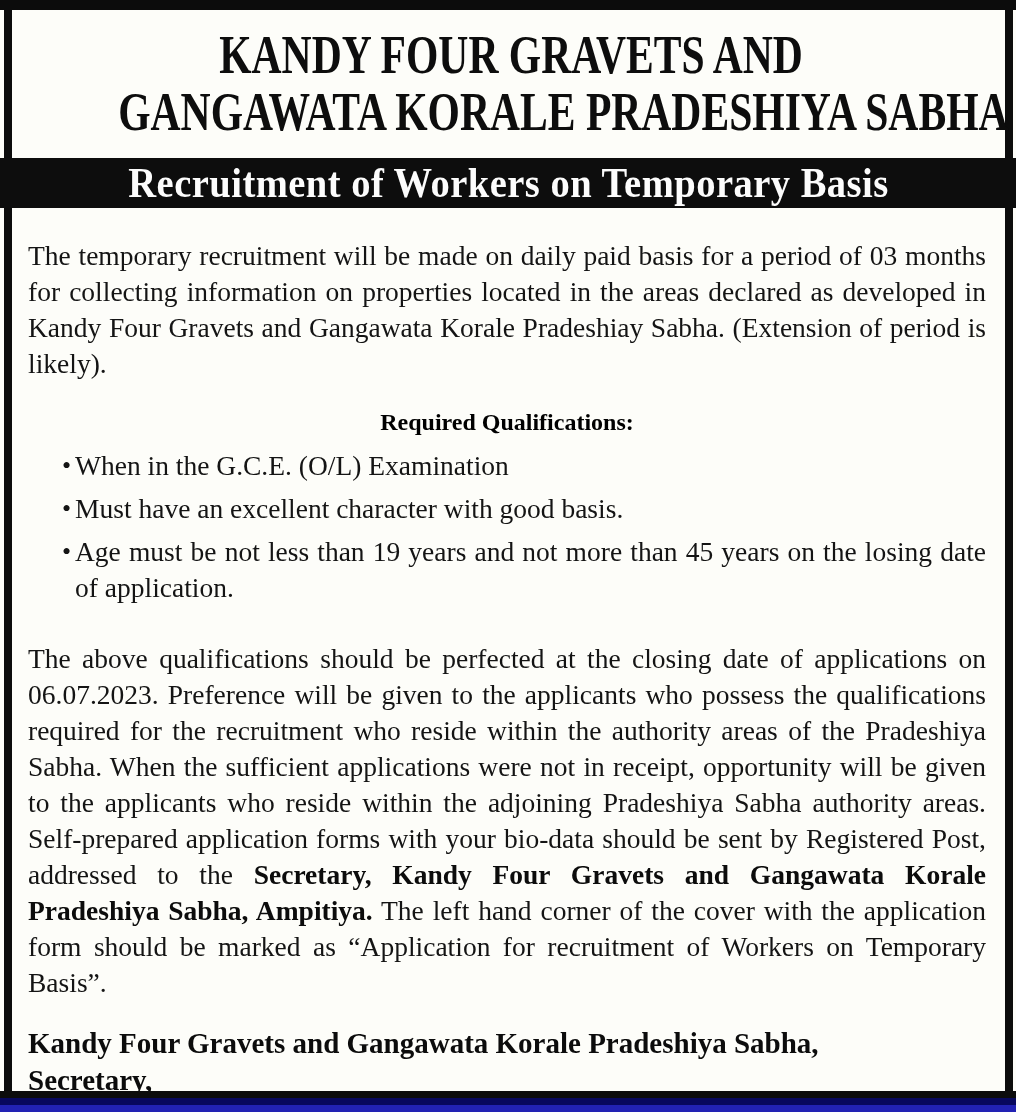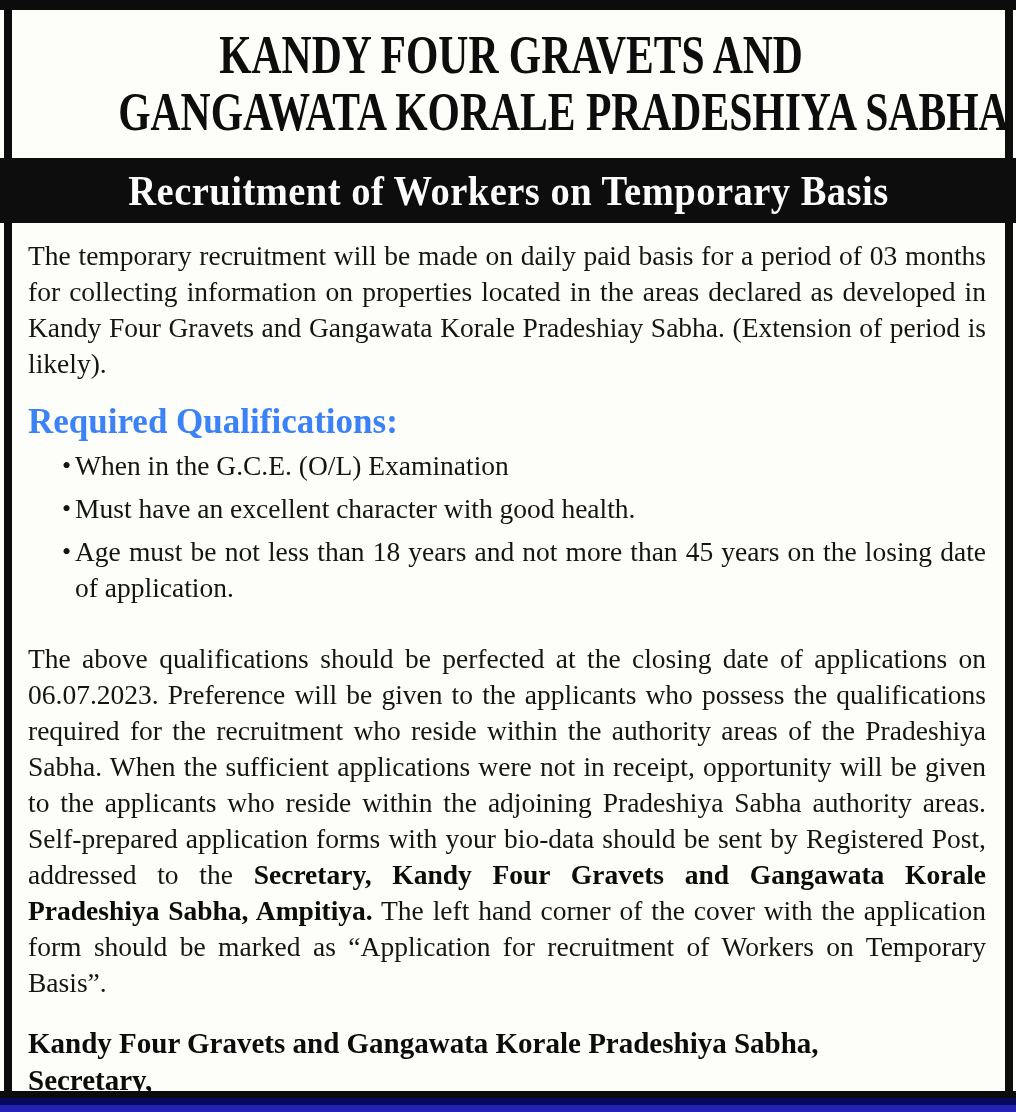--- a/index.html
+++ b/index.html
@@ -43,21 +43,21 @@
     line-height: 57px;
     white-space: nowrap;
     transform: scale(0.80, 1.04);
     transform-origin: 50% 50%;
     color: #0d0d0d;
     letter-spacing: 0px;
   }
 
   
   .banner {
-    position: absolute; top: 158px; left: 0; width: 100%; height: 65px;
+    position: absolute; top: 158px; left: 0; width: 100%; height: 50px;
     background: var(--banner-bg, #0d0d0d);
     color: #fcfcfc;
     display: flex; align-items: center; justify-content: center;
   }
   .banner-text {
     font-weight: bold;
     font-size: 41px;
     white-space: nowrap;
     transform: scale(0.94, 1.02);
     letter-spacing: 0.5px;
@@ -65,25 +65,25 @@
 
   
   .content {
     position: absolute; top: 238px; left: 28px; width: 958px;
     font-size: 27.5px;
     line-height: 36px;
     text-align: justify;
   }
   .intro { margin-bottom: 22px; }
   .qual-heading {
-    font-size: 35px;
+    font-size: 24px;
     font-weight: bold;
-    text-align: left;
+    text-align: center;
     margin: 20px 0 8px 0;
-    color: #3b82f6;
+    color: #000000;
   }
   .qual-list { list-style: none; margin-top: 4px; }
   .qual-item { display: flex; margin-bottom: 7px; }
   .bullet-dot {
     flex: 0 0 47px;
     padding-left: 34px;
     font-size: 26px;
     line-height: 36px;
   }
   .qual-item-text { flex: 1; text-align: justify; }
@@ -122,25 +122,25 @@
 
     <h2 class="qual-heading">Required Qualifications:</h2>
 
     <ul class="qual-list">
       <li class="qual-item">
         <span class="bullet-dot">•</span>
         <span class="qual-item-text">When in the G.C.E. (O/L) Examination</span>
       </li>
       <li class="qual-item">
         <span class="bullet-dot">•</span>
-        <span class="qual-item-text">Must have an excellent character with good health.</span>
+        <span class="qual-item-text">Must have an excellent character with good basis.</span>
       </li>
       <li class="qual-item">
         <span class="bullet-dot">•</span>
-        <span class="qual-item-text">Age must be not less than 18 years and not more than 45 years on the losing date of application.</span>
+        <span class="qual-item-text">Age must be not less than 19 years and not more than 45 years on the losing date of application.</span>
       </li>
     </ul>
 
     <p class="details"><span>The above qualifications should be perfected at the closing date of applications on 06.07.2023. Preference will be given to the applicants who possess the qualifications required for the recruitment who reside within the authority areas of the Pradeshiya Sabha. When the sufficient applications were not in receipt, opportunity will be given to the applicants who reside within the adjoining Pradeshiya Sabha authority areas. Self-prepared application forms with your bio-data should be sent by Registered Post, addressed to the </span><span class="details-bold">Secretary, Kandy Four Gravets and Gangawata Korale Pradeshiya Sabha, Ampitiya.</span><span> The left hand corner of the cover with the application form should be marked as “Application for recruitment of Workers on Temporary Basis”.</span></p>
 
     <div class="signature">
       <div>Kandy Four Gravets and Gangawata Korale Pradeshiya Sabha,</div>
       <div>Secretary,</div>
       <div>Ampitiya.</div>
     </div>

